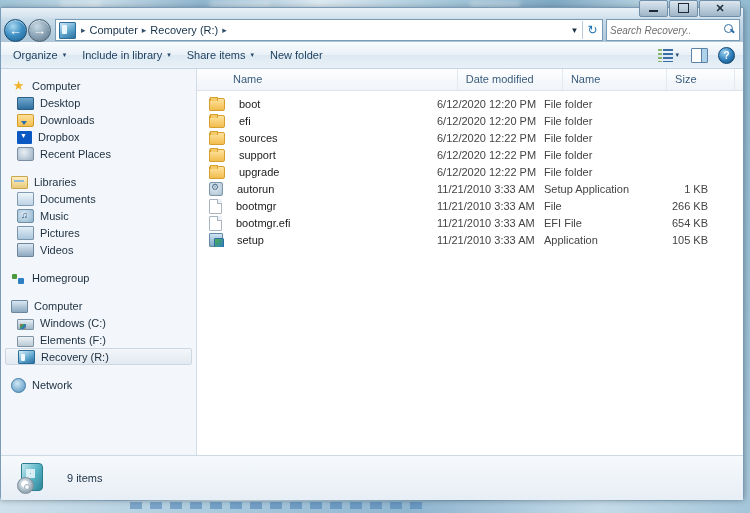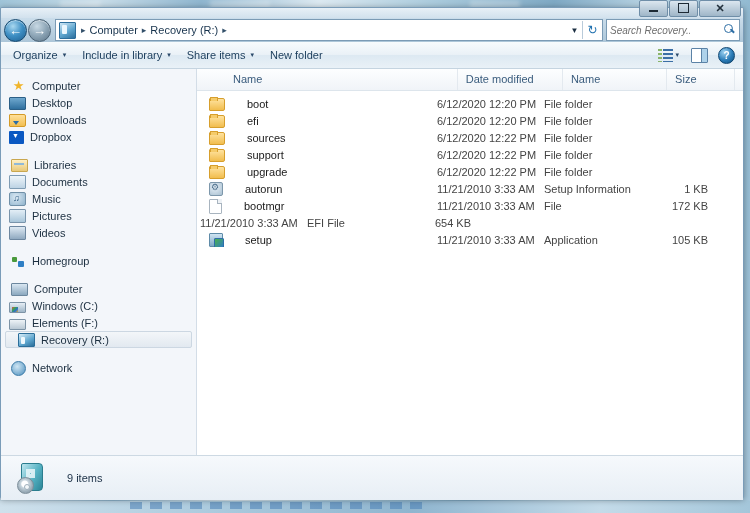--- a/index.html
+++ b/index.html
@@ -193,21 +193,21 @@
   .navpane {
     width: 196px;
     background: #f3f6fa;
     border-right: 1px solid #d3dde7;
     padding-top: 8px;
     box-sizing: border-box;
     overflow: hidden;
   }
   .navitem {
     display: flex; align-items: center; gap: 6px;
-    height: 17px; padding-left: 8px;
+    height: 17px; padding-left: 16px;
     font-size: 11px; color: #1c2f40;
     white-space: nowrap;
   }
   .navitem.root { padding-left: 10px; font-weight: normal; }
   .navitem.sel {
     background: linear-gradient(180deg,#f3f6f9,#e2e9f0);
     border: 1px solid #ccd7e2; border-radius: 2px;
     margin: 0 4px 0 4px; padding-left: 12px; height: 15px;
   }
   .navgap { height: 11px; }
@@ -261,21 +261,21 @@
   .ch { padding-left: 8px; box-sizing: border-box; border-right: 1px solid #e3e9ef; height: 21px; line-height:21px; overflow:hidden; white-space:nowrap;}
   .ch.c-name { width: 237px; margin-left: 28px; }
   .ch.c-date { width: 107px; }
   .ch.c-type { width: 106px; }
   .ch.c-size { width: 69px; }
   .ch.c-rest { flex: 1; border-right: none; }
 
   .rows { padding-top: 4px; }
   .row { display: flex; align-items: center; height: 17px; font-size: 11px; color:#222; }
   .cell { box-sizing: border-box; overflow: hidden; white-space: nowrap; }
-  .cell.c-name { width: 237px; display:flex; align-items:center; gap:22px; padding-left: 12px; color:#1a1a1a;}
+  .cell.c-name { width: 237px; display:flex; align-items:center; gap:14px; padding-left: 12px; color:#1a1a1a;}
   .cell.c-date { width: 107px; padding-left: 3px; color:#444; }
   .cell.c-type { width: 106px; padding-left: 3px; color:#444; }
   .cell.c-size { width: 69px; padding-right: 8px; text-align: right; color:#444; }
 
   .fico { width: 14px; height: 14px; flex: none; position: relative; }
   .fico.folder {
     background: linear-gradient(180deg,#ffe3a0,#f1bd4e);
     border: 1px solid #d79f2d;
     border-radius: 1px 2px 2px 1px;
     height: 11px; margin-top: 2px;
@@ -425,20 +425,24 @@
         <span>Desktop</span>
       </div>
       <div class="navitem">
         <span class="nico i-folder-dl"></span>
         <span>Downloads</span>
       </div>
       <div class="navitem">
         <span class="nico i-dropbox"></span>
         <span>Dropbox</span>
       </div>
+      <div class="navitem">
+        <span class="nico i-recent"></span>
+        <span>Recent Places</span>
+      </div>
 
       <div class="navgap"></div>
 
       <div class="navitem root">
         <span class="nico i-libraries"></span>
         <span>Libraries</span>
       </div>
       <div class="navitem">
         <span class="nico i-doc"></span>
         <span>Documents</span>
@@ -550,35 +554,39 @@
           <div class="cell c-type">File folder</div>
           <div class="cell c-size"></div>
         </div>
 
         <div class="row">
           <div class="cell c-name">
             <span class="fico setupinf"></span>
             <span>autorun</span>
           </div>
           <div class="cell c-date">11/21/2010 3:33 AM</div>
-          <div class="cell c-type">Setup Information</div>
+          <div class="cell c-type">Setup Application</div>
           <div class="cell c-size">1 KB</div>
         </div>
 
         <div class="row">
           <div class="cell c-name">
             <span class="fico file"></span>
             <span>bootmgr</span>
           </div>
           <div class="cell c-date">11/21/2010 3:33 AM</div>
           <div class="cell c-type">File</div>
-          <div class="cell c-size">172 KB</div>
-        </div>
-
-        <div class="row">
+          <div class="cell c-size">266 KB</div>
+        </div>
+
+        <div class="row">
+          <div class="cell c-name">
+            <span class="fico file"></span>
+            <span>bootmgr.efi</span>
+          </div>
           <div class="cell c-date">11/21/2010 3:33 AM</div>
           <div class="cell c-type">EFI File</div>
           <div class="cell c-size">654 KB</div>
         </div>
 
         <div class="row">
           <div class="cell c-name">
             <span class="fico app"></span>
             <span>setup</span>
           </div>

